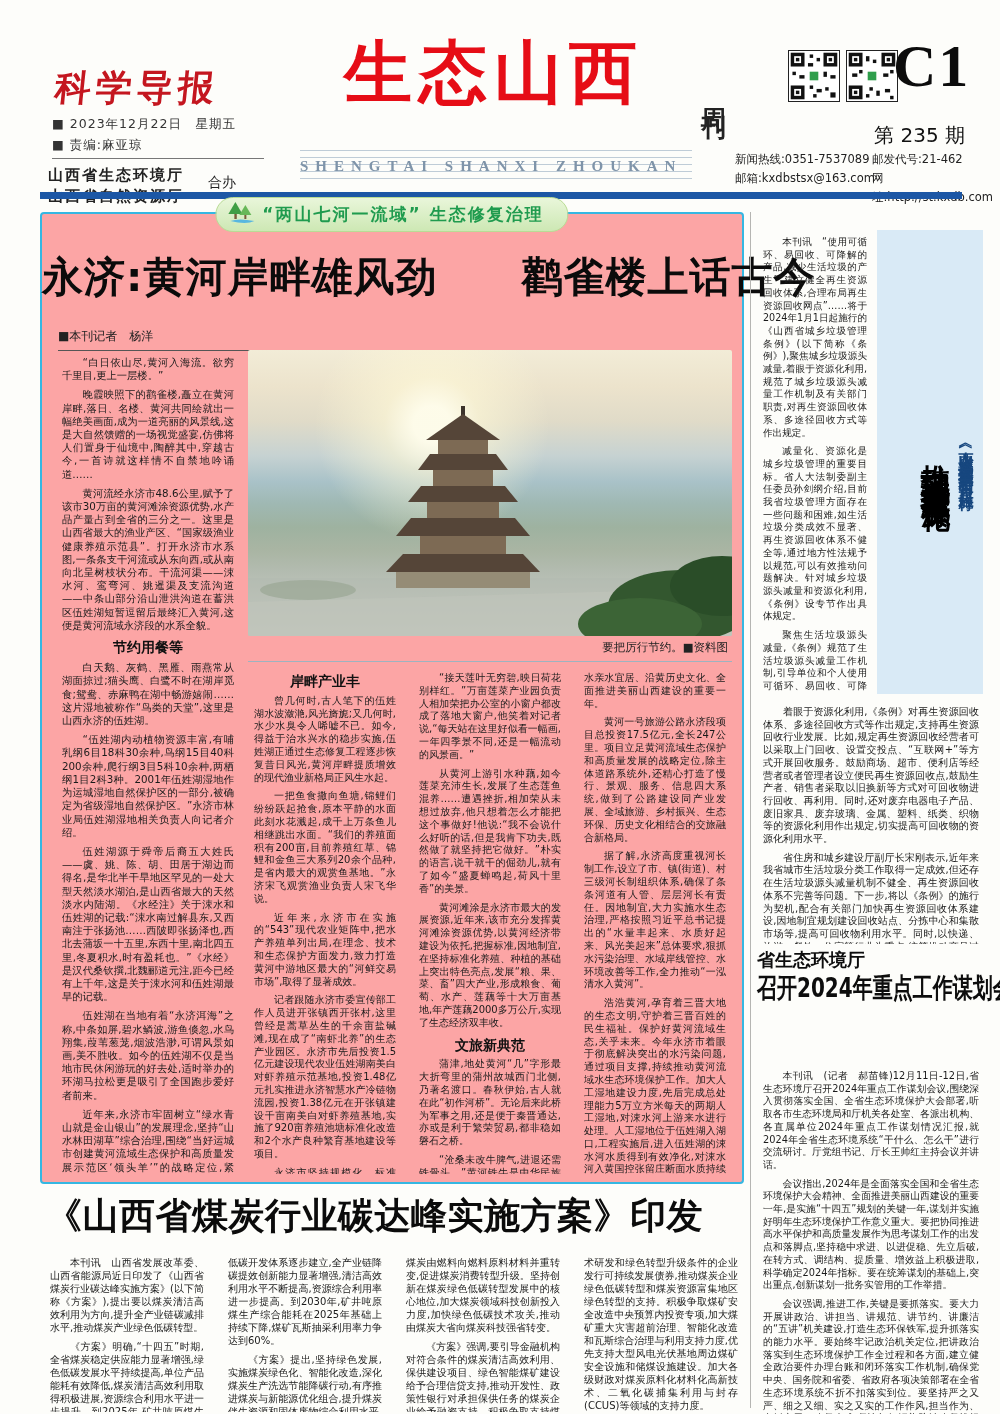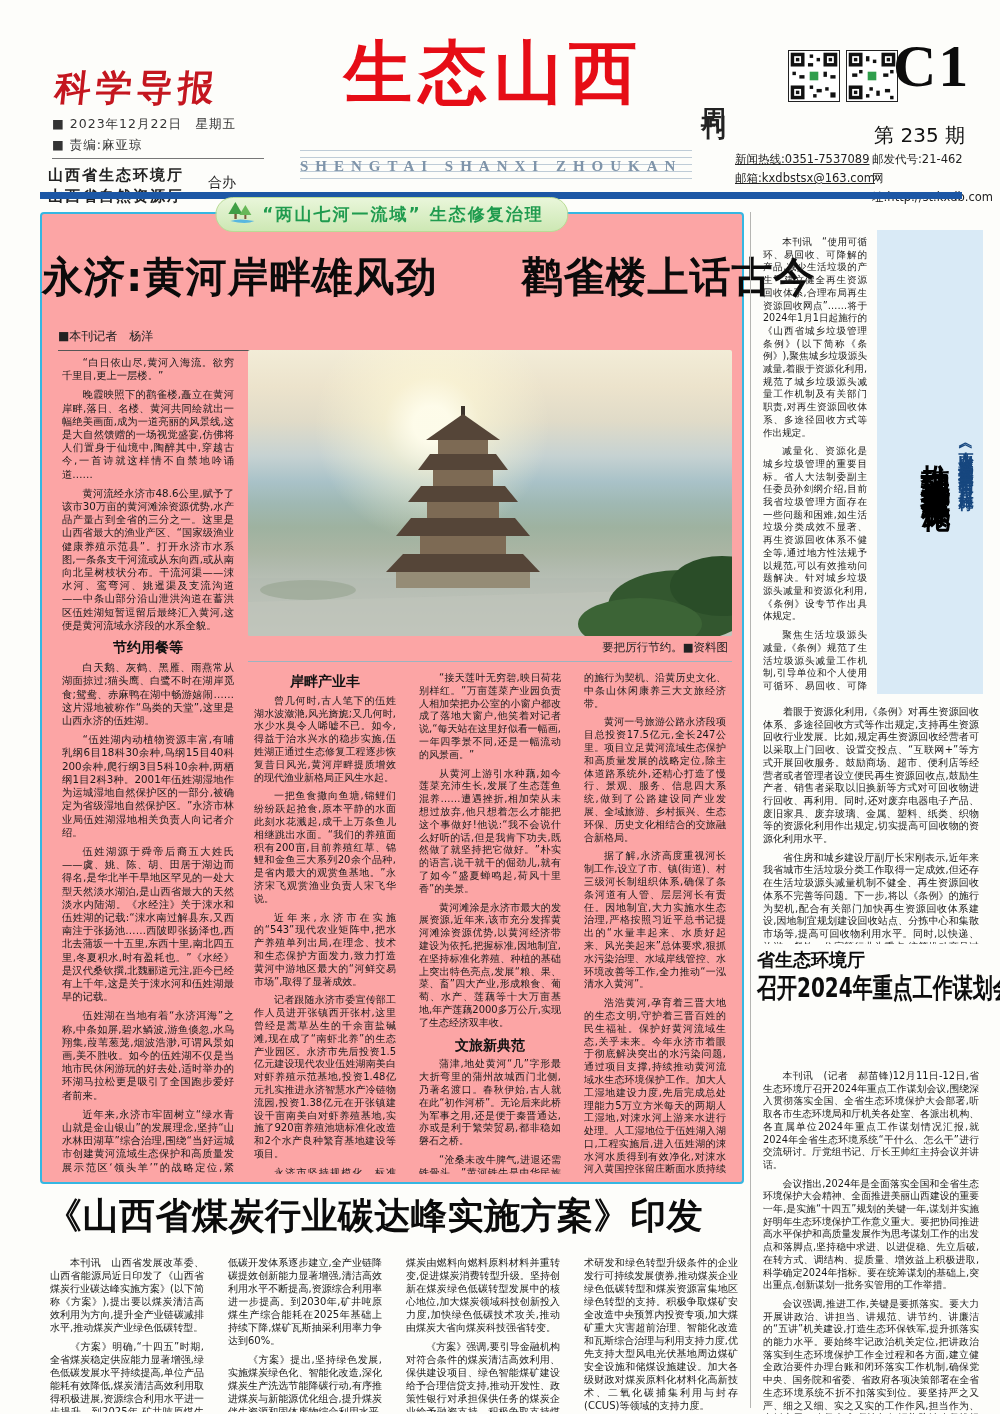--- a/index.html
+++ b/index.html
@@ -24,21 +24,21 @@
           background:repeating-linear-gradient(to bottom,#bfccd7 0 1px,transparent 1px 7px);
           display:flex; align-items:center; }
   .en-strip span { font-family:"Liberation Serif", serif; font-size:15px; font-weight:700;
           color:#7f94a9; letter-spacing:7px; background:transparent; }
   .qr { position:absolute; top:50px; width:52px; height:52px; background:#fff; border:1px solid #222; }
   .qr1 { left:788px; } .qr2 { left:846px; }
   .page-no { position:absolute; left:893px; top:32px; font-family:"Liberation Serif", serif;
           font-size:60px; font-weight:700; color:#0c0c0c; letter-spacing:2px; }
   .issue { position:absolute; left:820px; top:122px; width:145px; text-align:right; font-size:20px; color:#111; }
   .contact { position:absolute; font-size:11.5px; color:#222; line-height:19px; }
-  .c-left { left:735px; top:150px;text-decoration:underline; } .c-right { left:872px; top:150px; }
+  .c-left { left:735px; top:150px; } .c-right { left:872px; top:150px; }
   .blue-rule { position:absolute; left:40px; top:192px; width:922px; height:7px; background:#1c57a5; }
 
   
   .main-box { position:absolute; left:40px; top:212px; width:704px; height:972px;
           background:#fca5a5; border:2px solid #35b7e2; border-radius:4px; }
   .badge { position:absolute; left:50%; top:-17px; transform:translateX(-50%); white-space:nowrap;
           background:linear-gradient(180deg,#e9f6da,#cde8b4); border:1px solid #b9dc95;
           border-radius:18px; padding:5px 24px 5px 46px; font-size:17px; font-weight:700;
           color:#1f9b4e; letter-spacing:2px; }
   .badge svg { position:absolute; left:10px; top:2px; }
@@ -242,21 +242,21 @@
       <div class="col">
           <p class="para">“接天莲叶无穷碧,映日荷花别样红。”万亩莲菜产业园负责人相加荣把办公室的小窗户都改成了落地大窗户,他笑着对记者说,“每天站在这里好似看一幅画,一年四季景不同,还是一幅流动的风景画。”</p>
           <p class="para">从黄河上游引水种藕,如今莲菜充沛生长,发展了生态莲鱼混养……遭遇挫折,相加荣从未想过放弃,他只想着怎么才能把这个事做好!他说:“我不会说什么好听的话,但是我肯下功夫,既然做了就坚持把它做好。”朴实的语言,说干就干的倔劲儿,就有了如今“盛夏蝉鸣起,荷风十里香”的美景。</p>
           <p class="para">黄河滩涂是永济市最大的发展资源,近年来,该市充分发挥黄河滩涂资源优势,以黄河经济带建设为依托,把握标准,因地制宜,在坚持标准化养殖、种植的基础上突出特色亮点,发展“粮、果、菜、畜”四大产业,形成粮食、葡萄、水产、莲藕等十大万亩基地,年产莲藕2000多万公斤,实现了生态经济双丰收。</p>
           <div class="subhead">文旅新典范</div>
           <p class="para">蒲津,地处黄河“几”字形最大折弯里的蒲州故城西门北侧,乃著名渡口。春秋伊始,古人就在此“初作河桥”。无论后来此桥为军事之用,还是便于秦晋通达,亦或是利于繁荣贸易,都非稳如磐石之桥。</p>
           <p class="para">“沧桑未改牛脾气,进退还需铁骨头。”黄河铁牛是中华民族深邃的文化基因,尽在古蒲州今永济展示无疑。从黄河铁牛发掘出土,多少人抱着虔诚的心前来观赏它的雄风,寻觅这条从大唐王朝奔腾而来的河流。</p>
           <p class="para">厚重的黄河文化,在永济历史上书写了辉煌的篇章。作为山西省唯一的县级中国优秀旅游城市,永济市以创建国家文旅产业融合发展示范区为引领,全力打造涑</p>
         </div>
       <div class="col">
-          <p class="para cont">的施行为契机、沿黄历史文化、中条山休闲康养三大文旅经济带。</p>
+          <p class="para cont">水亲水宜居、沿黄历史文化、全面推进美丽山西建设的重要一年。</p>
           <p class="para">黄河一号旅游公路永济段项目总投资17.5亿元,全长247公里。项目立足黄河流域生态保护和高质量发展的战略定位,除主体道路系统外,还精心打造了慢行、景观、服务、信息四大系统,做到了公路建设同产业发展、全域旅游、乡村振兴、生态环保、历史文化相结合的交旅融合新格局。</p>
           <p class="para">据了解,永济高度重视河长制工作,设立了市、镇(街道)、村三级河长制组织体系,确保了条条河道有人管、层层河长有责任。因地制宜,大力实施水生态治理,严格按照习近平总书记提出的“水量丰起来、水质好起来、风光美起来”总体要求,狠抓水污染治理、水域岸线管控、水环境改善等工作,全力推动“一泓清水入黄河”。</p>
           <p class="para">浩浩黄河,孕育着三晋大地的生态文明,守护着三晋百姓的民生福祉。保护好黄河流域生态,关乎未来。今年永济市着眼于彻底解决突出的水污染问题,通过项目支撑,持续推动黄河流域水生态环境保护工作。加大人工湿地建设力度,先后完成总处理能力5万立方米每天的两期人工湿地,对涑水河上游来水进行处理。人工湿地位于伍姓湖入湖口,工程实施后,进入伍姓湖的涑水河水质得到有效净化,对涑水河入黄国控张留庄断面水质持续稳定达标起到积极作用。净化后的中水还能为伍姓湖补充优质水源,保障涑水河下游农业用水安全,促进涑水河流域生态系统良性循环。</p>
           <p class="para">深秋的鹳雀楼呈现出了一幅奇妙的平流雾景观:一层层薄雾缓缓流动,随着太阳升起,雾气逐渐散去,鹳雀楼好似揭起了它的神秘面纱。阳光洒在阁楼上,每一砖每一瓦都闪耀着岁月的光辉,与黄河遥相辉映,不仅见证了黄河的历史变迁,还守护着它的一片安澜。</p>
         </div>
     </div>
   </div>
 
   <div class="v-divider"></div>
 

